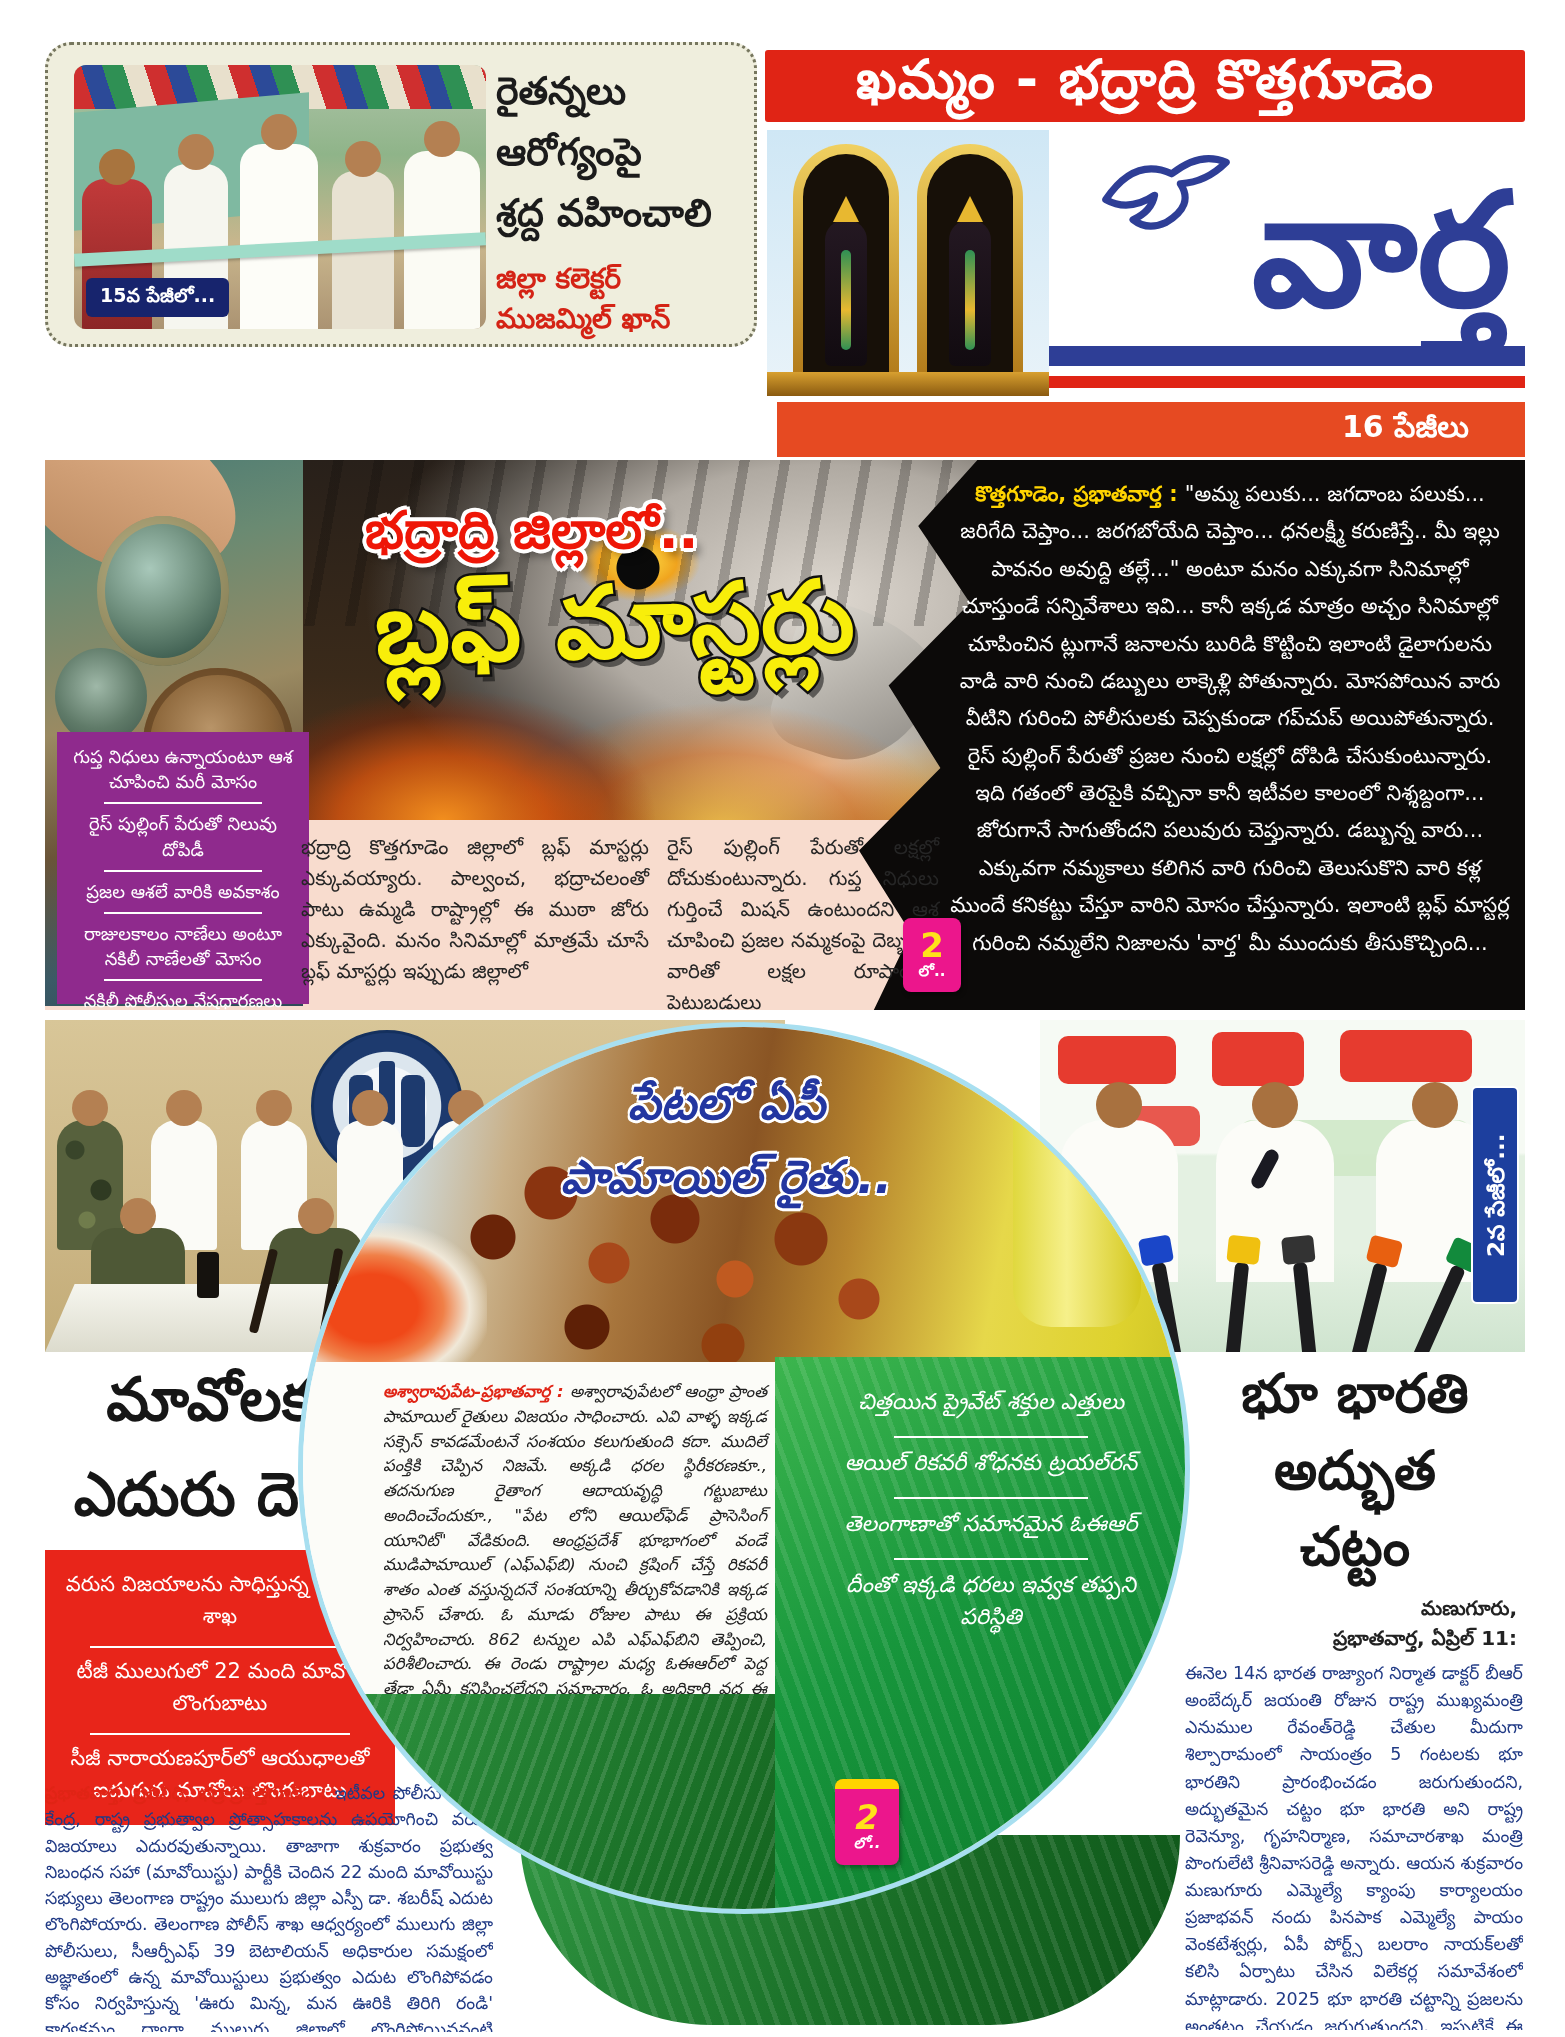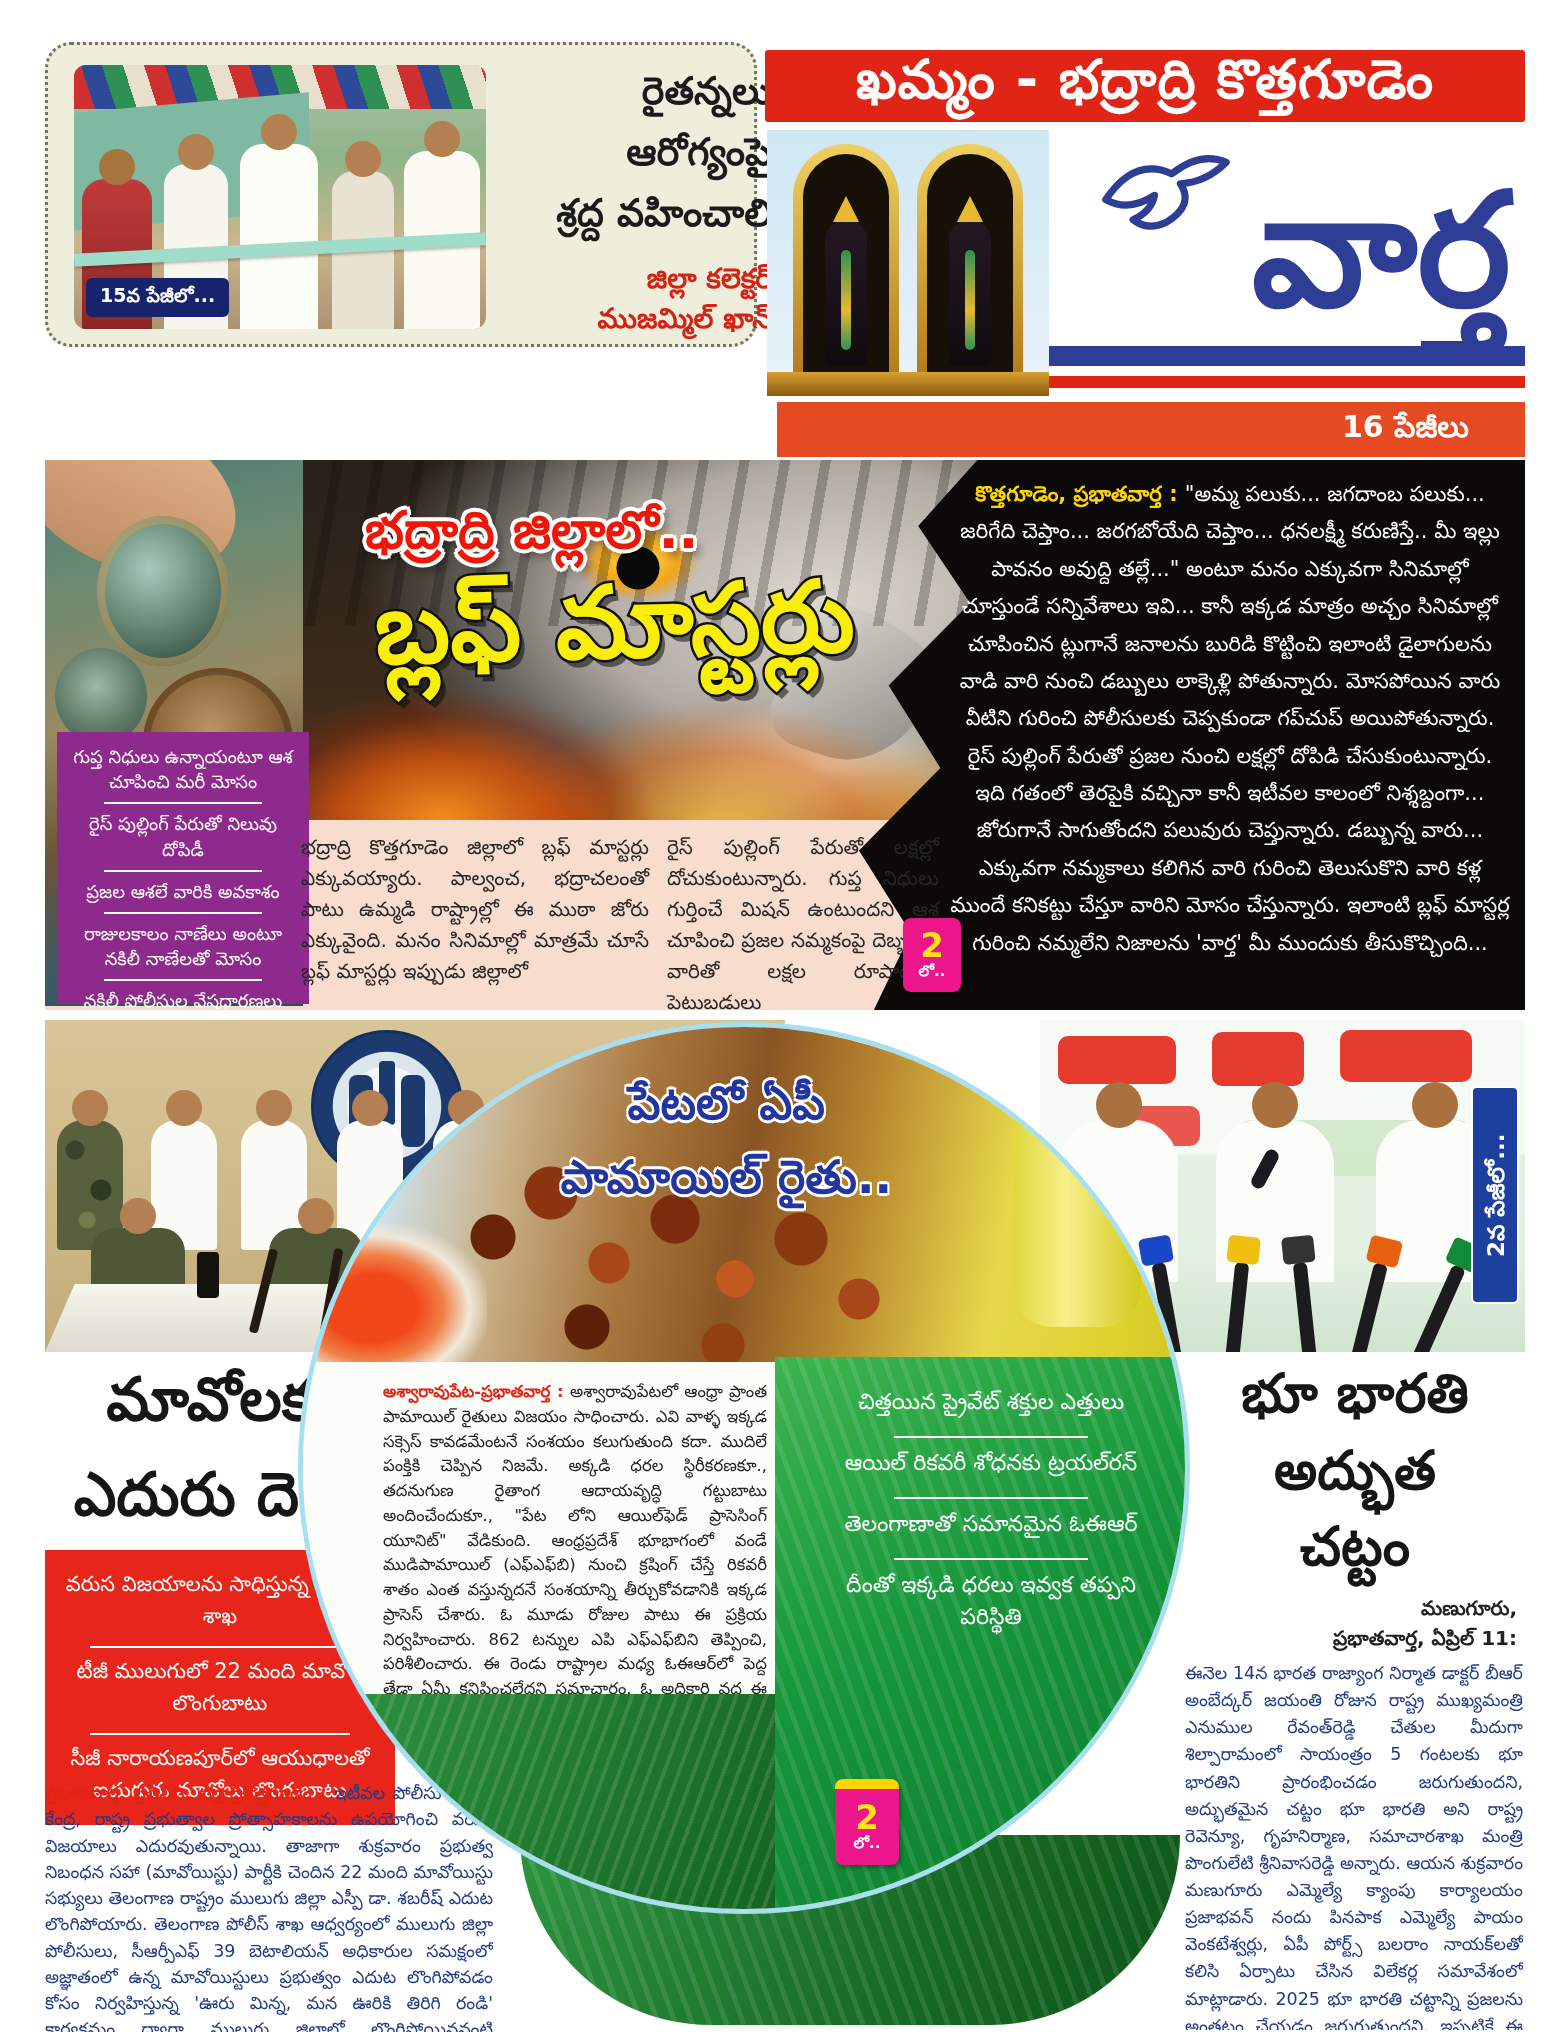--- a/index.html
+++ b/index.html
@@ -18,21 +18,21 @@
   .ribbon{position:absolute;left:0;top:178px;width:100%;height:13px;background:#9fdcc9;transform:rotate(-3deg);box-shadow:0 2px 3px rgba(0,0,0,.25);}
   .fig{position:absolute;}
   .fig::before{content:"";position:absolute;top:-30px;left:50%;transform:translateX(-50%);width:36px;height:36px;border-radius:50%;background:#b48052;}
   .tp{bottom:0;border-radius:22px 22px 0 0;}
   .tp1{left:8px;width:70px;height:150px;background:linear-gradient(#c23a3a,#8c2626);} .tp1::before{background:#a8743e;}
   .tp2{left:90px;width:64px;height:165px;background:#f6f6ef;}
   .tp3{left:166px;width:78px;height:185px;background:#fdfdf8;}
   .tp4{left:258px;width:62px;height:158px;background:#e8e2d2;}
   .tp5{left:330px;width:76px;height:178px;background:#fbfbf4;}
   .t-badge{position:absolute;left:12px;bottom:12px;background:#17246d;color:#fff;font-size:19px;font-weight:bold;padding:6px 14px;border-radius:6px;}
-  .teaser-text{position:absolute;left:476px;top:16px;width:248px;text-align:right;}
+  .teaser-text{position:absolute;left:448px;top:16px;width:248px;text-align:left;}
   .tt-main{font-size:38px;font-weight:800;color:#1b1b1b;line-height:1.6;}
   .tt-by{margin-top:16px;font-size:28px;font-weight:800;color:#d42315;line-height:1.4;}
 
   
   .masthead{left:765px;top:42px;width:760px;height:415px;}
   .region-banner{position:absolute;left:0;top:8px;width:100%;height:72px;background:#e02415;color:#fff;
     display:flex;align-items:center;justify-content:center;font-size:54px;font-weight:800;letter-spacing:1px;border-radius:3px;}
   .deity{position:absolute;left:2px;top:88px;width:282px;height:266px;overflow:hidden;
     background:linear-gradient(180deg,#cfe7f5 0%,#e9f3f9 100%);}
   .arch{position:absolute;top:14px;width:106px;height:240px;background:linear-gradient(180deg,#f0d060,#b07818);border-radius:53px 53px 4px 4px;padding:10px;}
@@ -134,21 +134,21 @@
   .mi4{left:258px;transform:rotate(-6deg);} .mi4::before{background:#333;}
   .mi5{left:322px;transform:rotate(14deg);} .mi5::before{background:#e86010;}
   .mi6{left:392px;transform:rotate(24deg);} .mi6::before{background:#128a3c;}
   .press-vbadge{position:absolute;right:6px;top:66px;width:48px;height:218px;background:#1d3f9e;border:2px solid #fff;border-radius:6px;
     color:#fff;display:flex;align-items:center;justify-content:center;writing-mode:vertical-rl;transform:rotate(180deg);font-size:23px;font-weight:bold;}
 
   
   .leaves-tail{left:520px;top:1835px;width:660px;height:190px;border-radius:0 0 330px 330px;z-index:6;
     background:linear-gradient(115deg,#2e9440 0%,#176a24 60%,#0e5418 100%);}
   .leaves-tail::after{content:"";position:absolute;inset:0;border-radius:inherit;background:repeating-linear-gradient(70deg,rgba(255,255,255,.10) 0 5px,transparent 5px 16px);}
-  .circle{left:298px;top:1022px;width:892px;height:892px;border-radius:50%;overflow:hidden;border:5px solid #a8dff0;background:#fff;z-index:7;}
+  .circle{left:298px;top:1022px;width:892px;height:892px;border-radius:50%;overflow:hidden;border:5px solid #a8dff0;background:#fff;z-index:7;font-style:italic;}
   .c-top{position:absolute;left:0;top:0;width:100%;height:352px;
     background:linear-gradient(100deg,#dff0f6 0%,#cfe0e8 12%,#c9b088 24%,#a8763d 38%,#8a5524 50%,#b8862e 62%,#e6d84a 78%,#ded22e 92%,#cfc525 100%);}
   .fruits{position:absolute;left:0;top:0;width:100%;height:352px;
     background-image:
       radial-gradient(circle at 190px 210px,#6a2408 0 22px,transparent 23px),
       radial-gradient(circle at 248px 166px,#8a3410 0 26px,transparent 27px),
       radial-gradient(circle at 306px 236px,#a8481a 0 20px,transparent 21px),
       radial-gradient(circle at 372px 192px,#7a2c0c 0 24px,transparent 25px),
       radial-gradient(circle at 432px 252px,#c05a20 0 18px,transparent 19px),
       radial-gradient(circle at 498px 212px,#8a3810 0 26px,transparent 27px),

